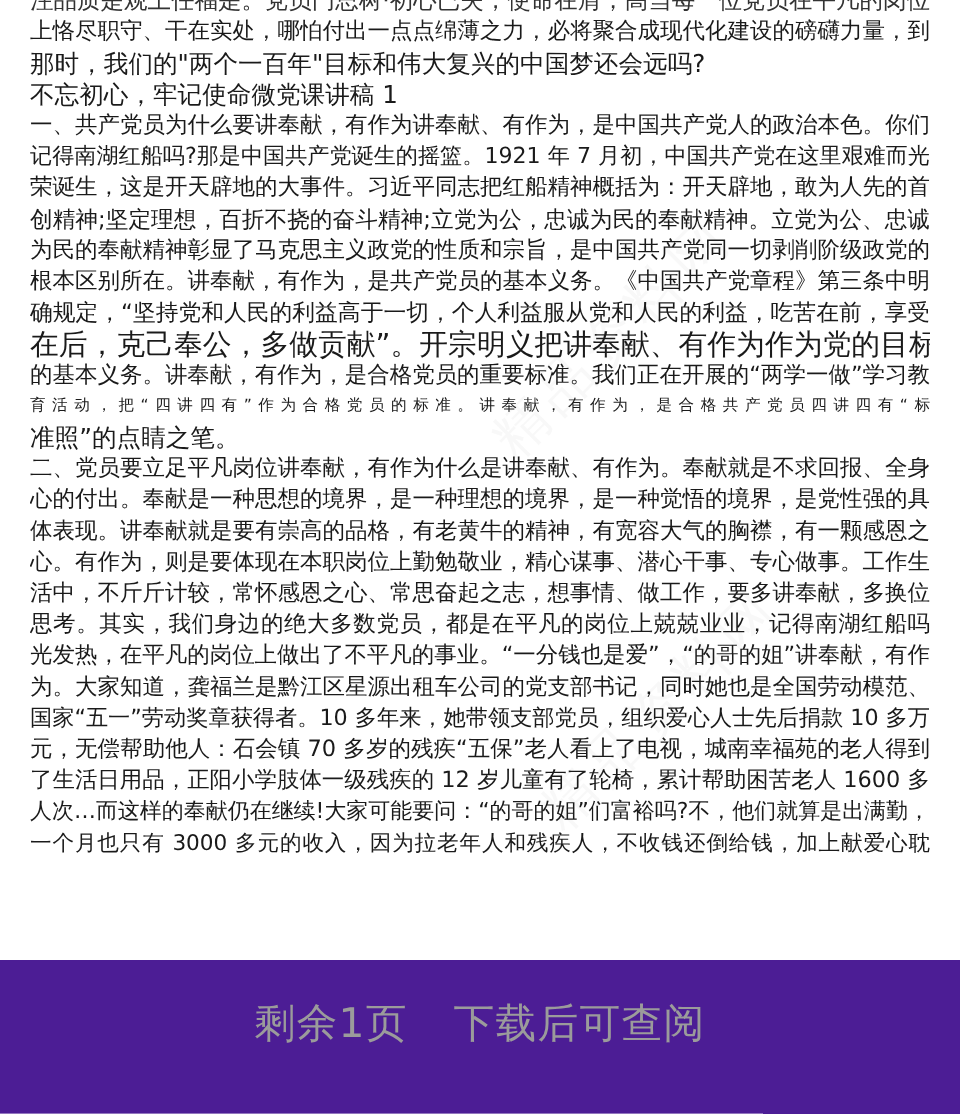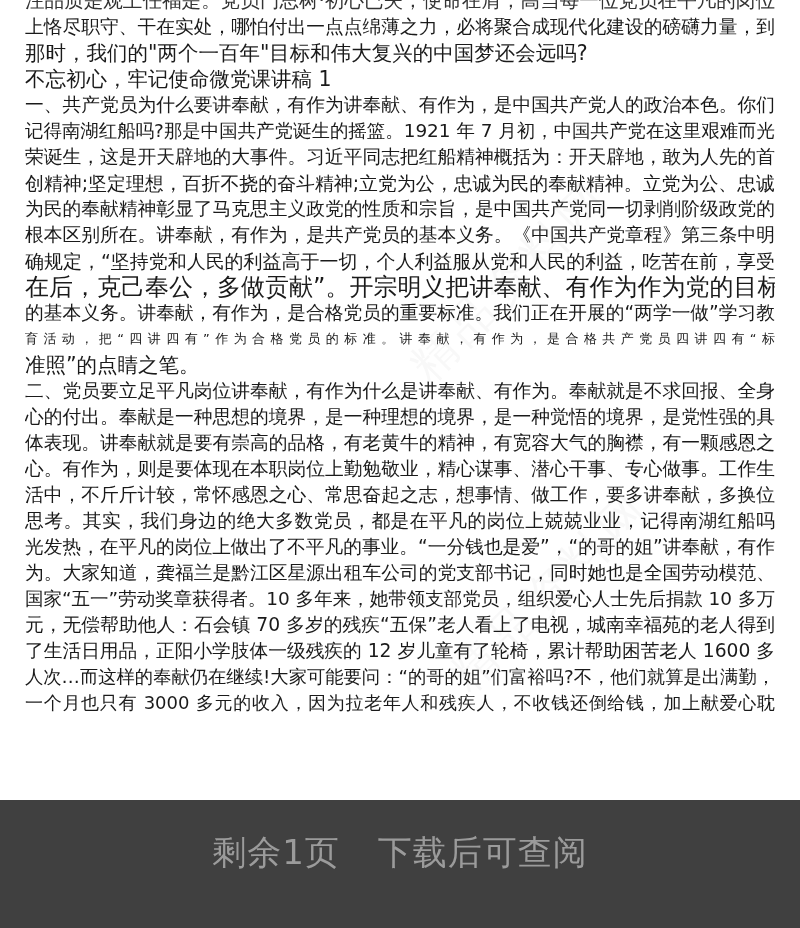--- a/index.html
+++ b/index.html
@@ -50,21 +50,21 @@
     pointer-events: none;
     font-family: "DejaVu Sans", sans-serif;
     letter-spacing: 6px;
   }
   .footer {
     position: absolute;
     left: 0;
     top: 800px;
     width: 800px;
     height: 128px;
-    background: #404040;
+    background: #4c1d95;
   }
   .remaining {
     position: absolute;
     top: 30px;
     left: 0;
     width: 800px;
     text-align: center;
     font-size: 34px;
     color: #9b9b9b;
     letter-spacing: 1px;

